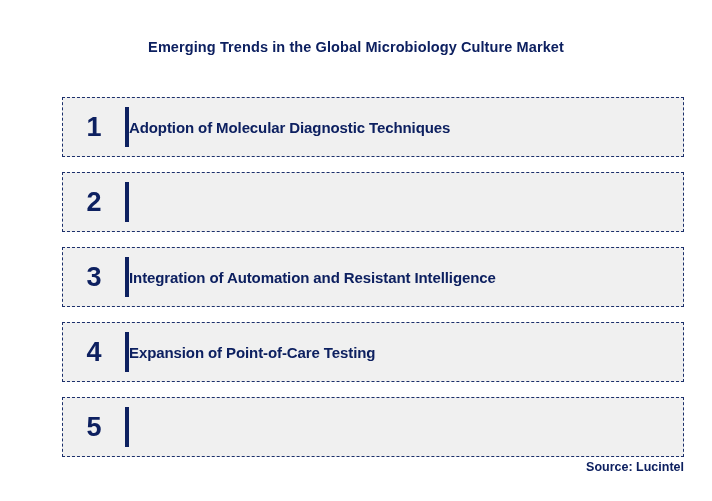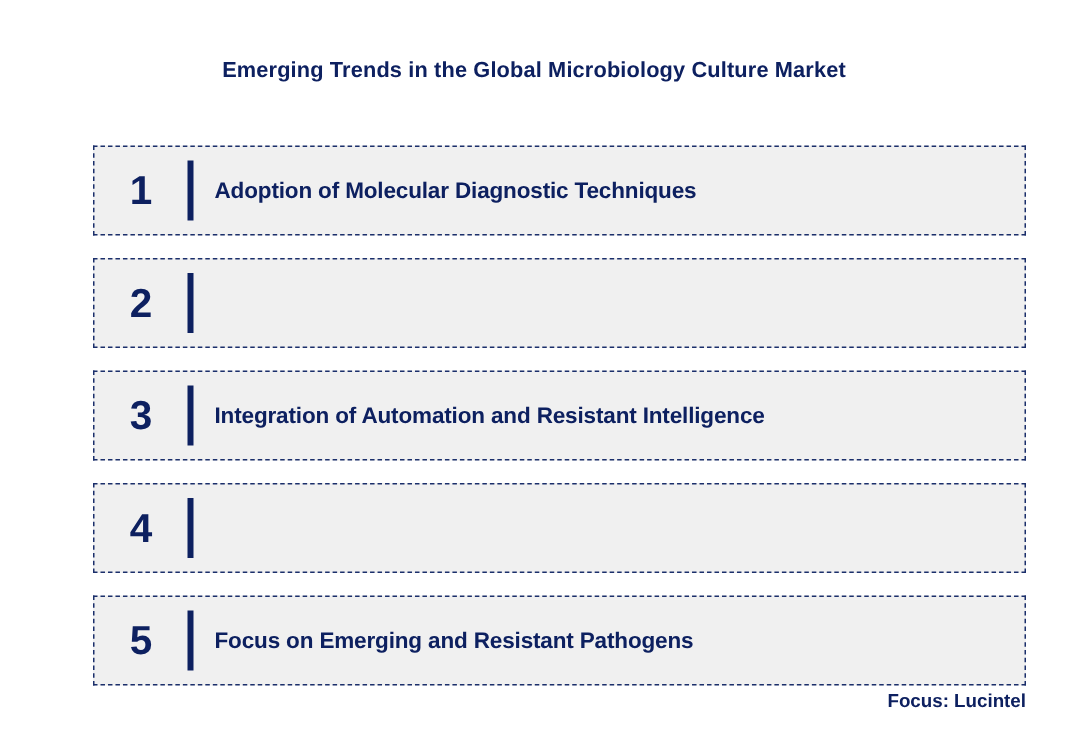--- a/index.html
+++ b/index.html
@@ -64,21 +64,20 @@
     font-family: "Liberation Sans", sans-serif;
   }
   .trend-divider {
     width: 4px;
     flex: 0 0 4px;
     height: 40px;
     background: #0d2060;
   }
   .trend-label {
     flex: 1 1 auto;
-    padding-left: 14px;
     font-size: 15px;
     font-weight: bold;
     color: #0d2060;
     line-height: 19px;
     letter-spacing: -0.1px;
     white-space: nowrap;
     overflow: hidden;
   }
   .source {
     position: absolute;
@@ -112,25 +111,25 @@
 
     <div class="trend-row">
       <div class="trend-number">3</div>
       <div class="trend-divider"></div>
       <div class="trend-label">Integration of Automation and Resistant Intelligence</div>
     </div>
 
     <div class="trend-row">
       <div class="trend-number">4</div>
       <div class="trend-divider"></div>
+      <div class="trend-label">Expansion of Point-of-Care Testing</div>
     </div>
 
     <div class="trend-row">
       <div class="trend-number">5</div>
       <div class="trend-divider"></div>
-      <div class="trend-label">Focus on Emerging and Resistant Pathogens</div>
     </div>
 
   </div>
 
-  <div class="source">Focus: Lucintel</div>
+  <div class="source">Source: Lucintel</div>
 
 </div>
 
 </body></html>

